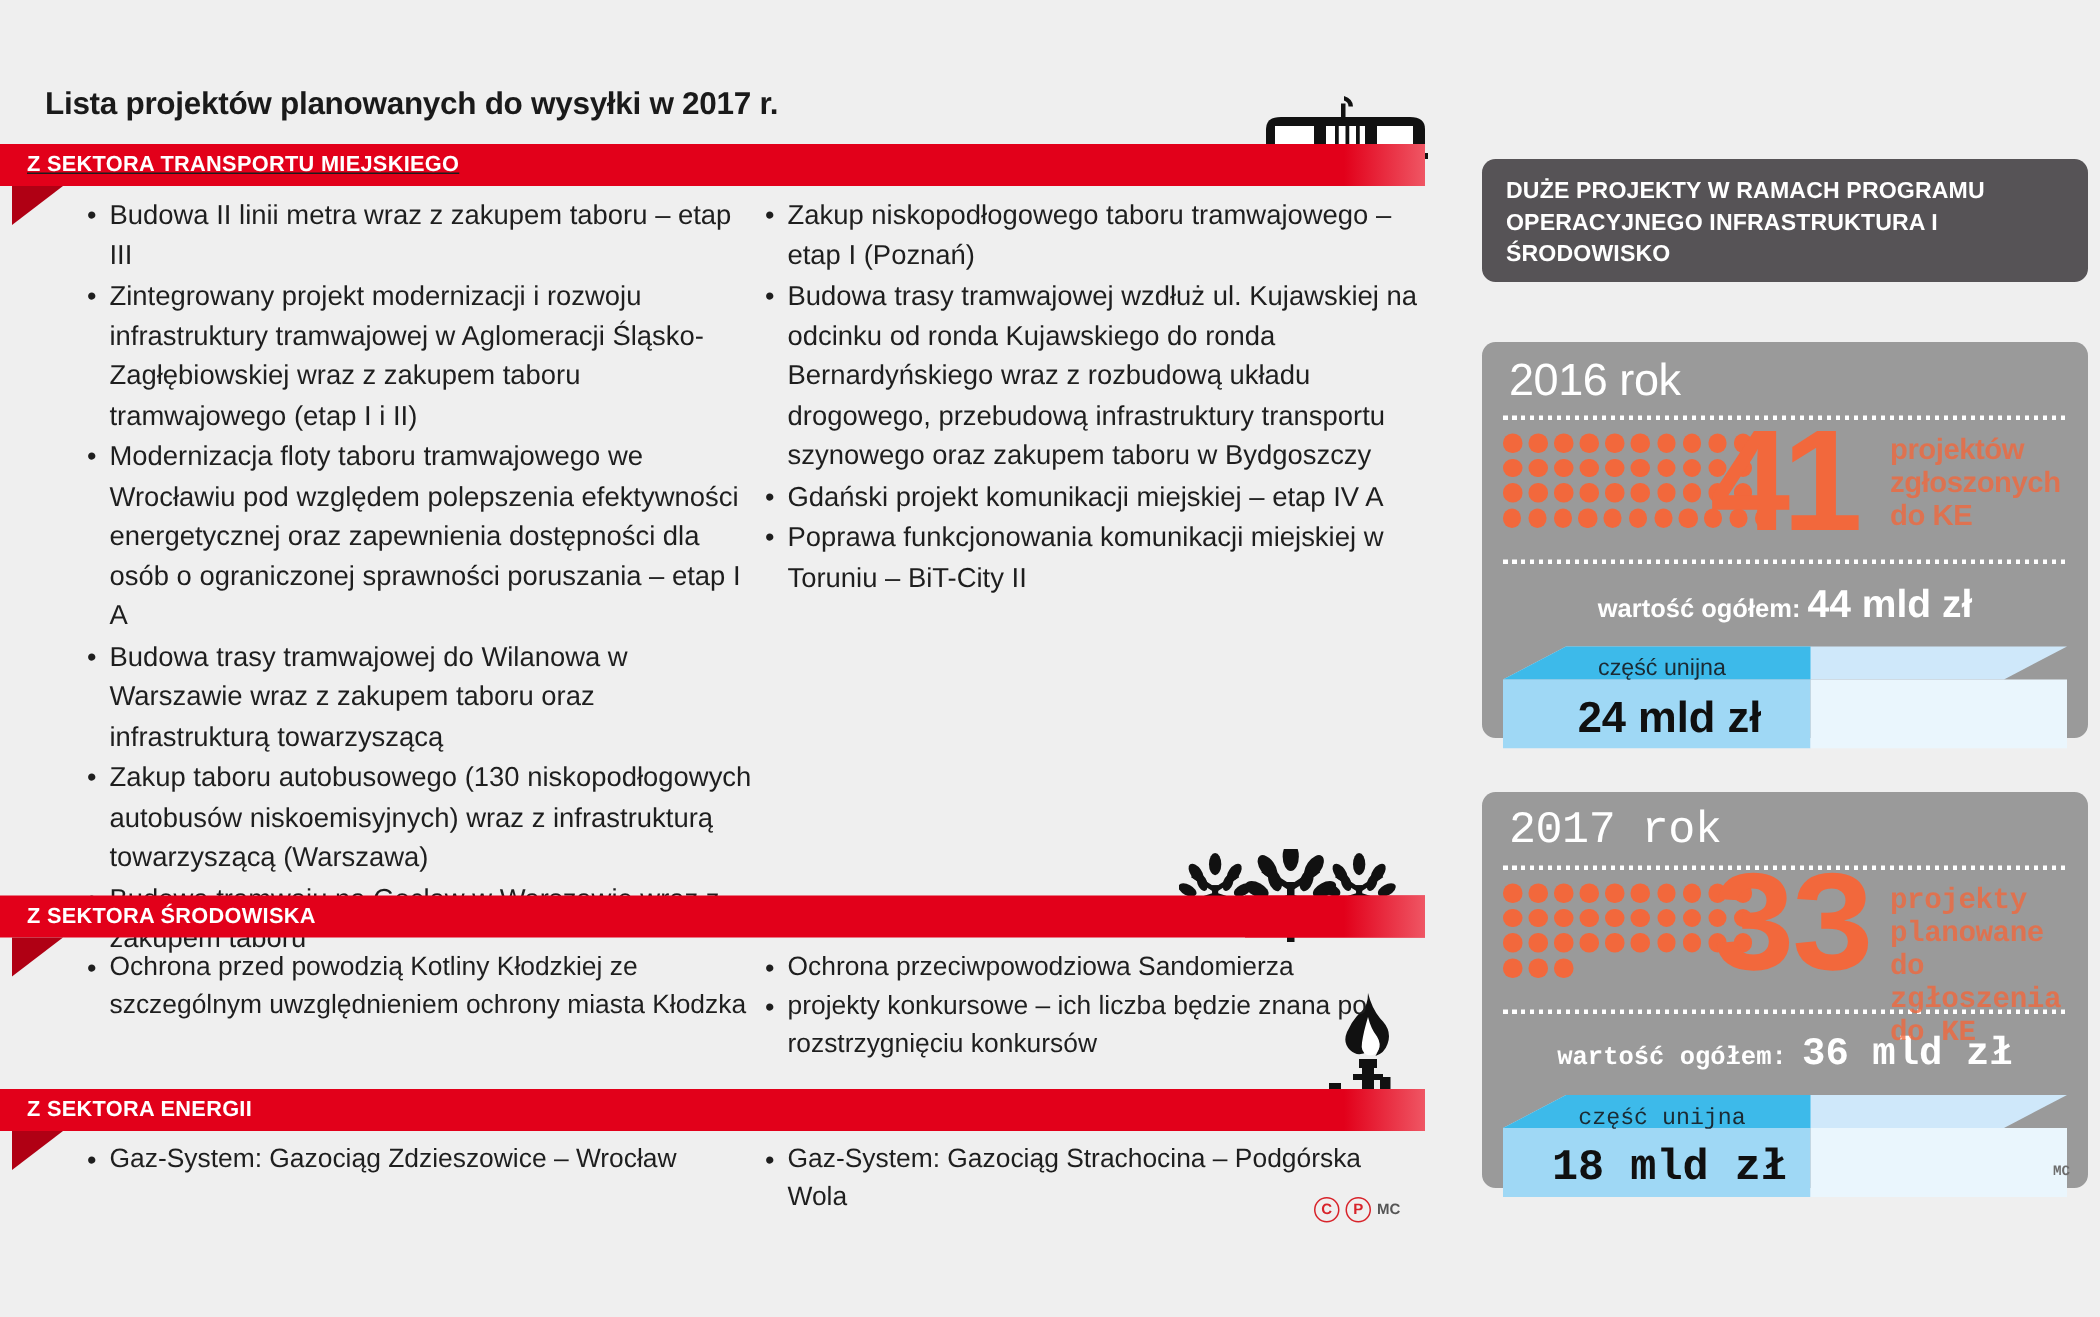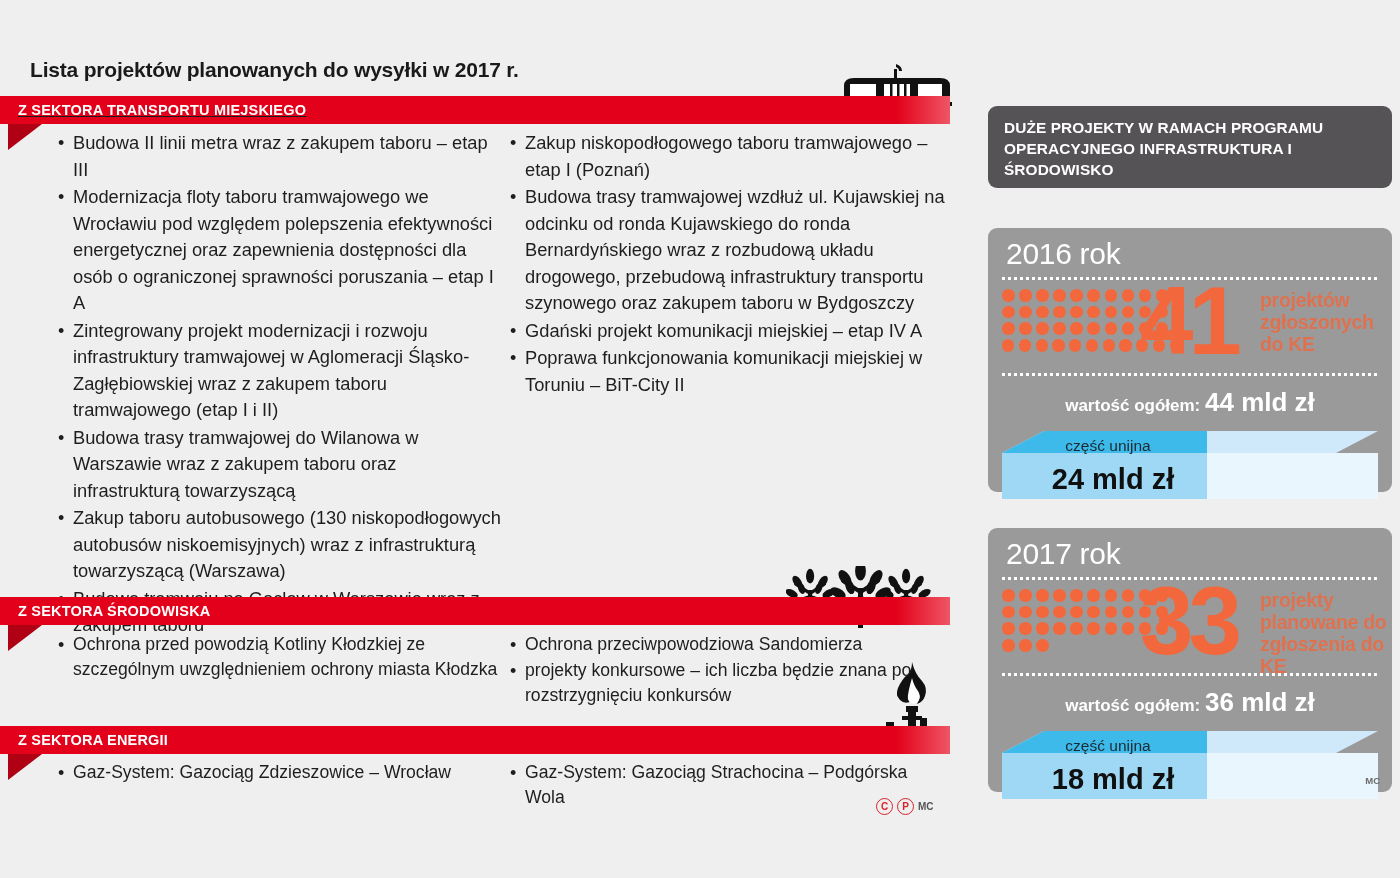--- a/index.html
+++ b/index.html
@@ -98,21 +98,21 @@
   .card-dark .hdr{
     color:#fff;font-weight:bold;font-size:15.4px;
     line-height:21px;letter-spacing:0.1px;
     padding:11px 32px 0 16px;
   }
   .card-stat{
     background:#9a9a9a;
     padding:0;
   }
   .card-2016{top:228px;height:264px;}
-  .card-2017{top:528px;height:264px;}
+  .card-2017{top:528px;height:264px;font-family:Liberation Mono, monospace;}
 
   .year{
     color:#fff;font-size:30px;font-weight:normal;
     padding:9px 0 0 18px;letter-spacing:-0.3px;
   }
   .dashline{
     height:3px;margin:6px 14px 0 14px;
     background-image:repeating-linear-gradient(to right,#fff 0 3px,transparent 3px 6px);
   }
   .statrow{
@@ -256,22 +256,22 @@
 
     <div class="banner" style="top:96px;width:950px;text-decoration:underline;">
       <span class="banner-label">Z SEKTORA TRANSPORTU MIEJSKIEGO</span>
       <div class="banner-fade"></div>
       <div class="banner-tail"></div>
     </div>
     <div class="cols" style="top:130px;left:52px;width:900px;">
       <div class="col" style="width:448px;">
         <ul class="blist">
           <li>Budowa II linii metra wraz z zakupem taboru – etap III</li>
+          <li>Zintegrowany projekt modernizacji i rozwoju infrastruktury tramwajowej w Aglomeracji Śląsko-Zagłębiowskiej wraz z zakupem taboru tramwajowego (etap I i II)</li>
           <li>Modernizacja floty taboru tramwajowego we Wrocławiu pod względem polepszenia efektywności energetycznej oraz zapewnienia dostępności dla osób o ograniczonej sprawności poruszania – etap I A</li>
-          <li>Zintegrowany projekt modernizacji i rozwoju infrastruktury tramwajowej w Aglomeracji Śląsko-Zagłębiowskiej wraz z zakupem taboru tramwajowego (etap I i II)</li>
           <li>Budowa trasy tramwajowej do Wilanowa w Warszawie wraz z zakupem taboru oraz infrastrukturą towarzyszącą</li>
           <li>Zakup taboru autobusowego (130 niskopodłogowych autobusów niskoemisyjnych) wraz z infrastrukturą towarzyszącą (Warszawa)</li>
           <li>Budowa tramwaju na Gocław w Warszawie wraz z zakupem taboru</li>
         </ul>
       </div>
       <div class="col" style="width:440px;">
         <ul class="blist">
           <li>Zakup niskopodłogowego taboru tramwajowego – etap I (Poznań)</li>
           <li>Budowa trasy tramwajowej wzdłuż ul. Kujawskiej na odcinku od ronda Kujawskiego do ronda Bernardyńskiego wraz z rozbudową układu drogowego, przebudową infrastruktury transportu szynowego oraz zakupem taboru w Bydgoszczy</li>
           <li>Gdański projekt komunikacji miejskiej – etap IV A</li>

